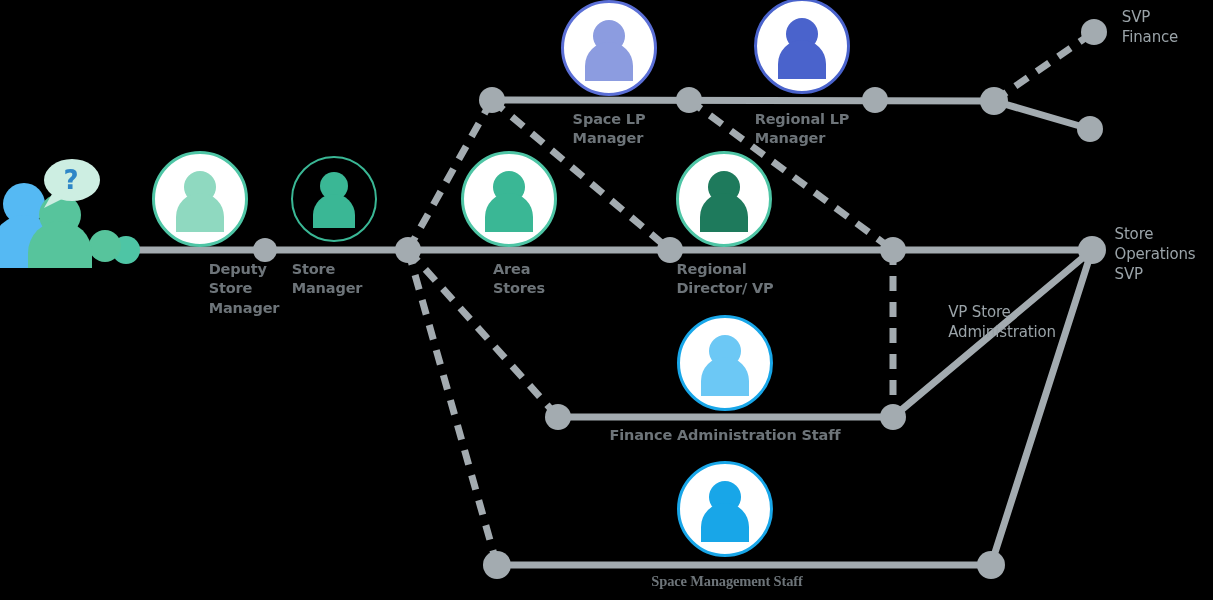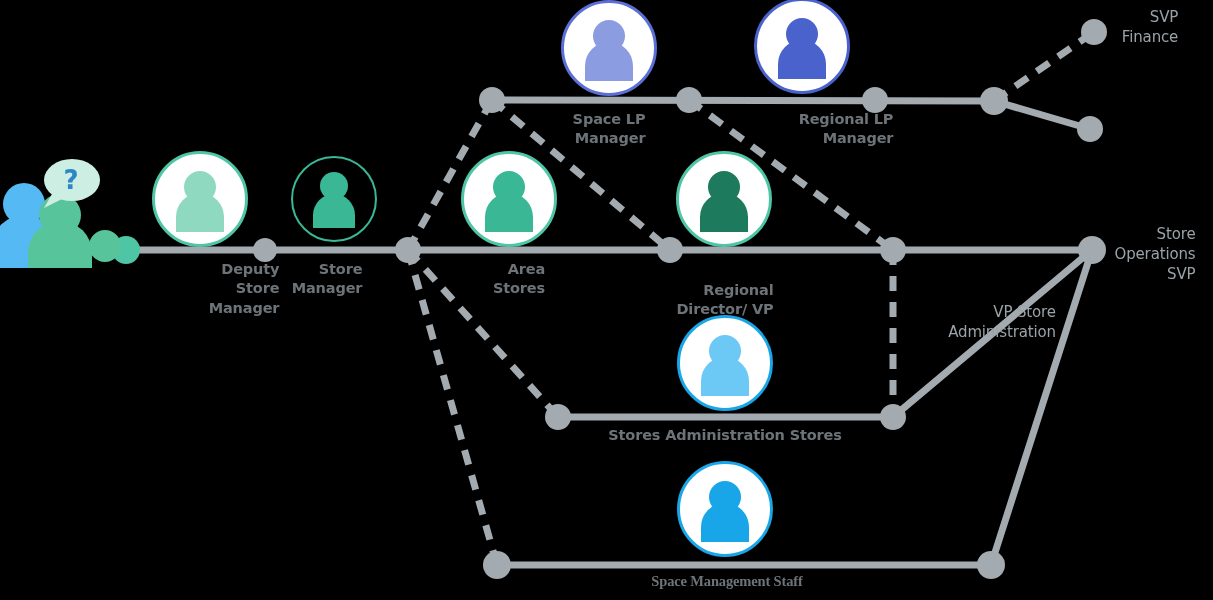--- a/index.html
+++ b/index.html
@@ -22,21 +22,21 @@
     width: 1213px;
     height: 600px;
   }
   .label {
     position: absolute;
     color: #6d7479;
     font-family: "DejaVu Sans", sans-serif;
     font-size: 14.5px;
     font-weight: bold;
     line-height: 1.33;
-    text-align: right;
+    text-align: left;
     white-space: pre-line;
     transform: translateX(-50%);
     letter-spacing: -0.15px;
   }
   .label.gray-light {
     color: #9aa3a8;
     font-weight: normal;
     font-size: 15px;
   }
   .avatar {
@@ -170,39 +170,39 @@
   <div class="label" style="left:200px; top:260px;margin-left:44px;">Deputy
 Store
 Manager</div>
 
   <div class="label" style="left:327px; top:260px;">Store
 Manager</div>
 
   <div class="label" style="left:519px; top:260px;">Area
 Stores</div>
 
-  <div class="label" style="left:725px; top:260px;margin-top:21px;">Regional
+  <div class="label" style="left:725px; top:260px;">Regional
 Director/ VP</div>
 
   <div class="label" style="left:609px; top:110px;">Space LP
 Manager</div>
 
-  <div class="label" style="left:846px; top:110px;">Regional LP
+  <div class="label" style="left:802px; top:110px;">Regional LP
 Manager</div>
 
 
   <div class="label gray-light" style="left:1150px; top:8px;">SVP
 Finance</div>
 
 
   <div class="label gray-light" style="left:1155px; top:225px;">Store
 Operations
 SVP</div>
 
   <div class="label gray-light" style="left:1002px; top:303px;">VP Store
 Administration</div>
 
 
-  <div class="label" style="left:725px; top:426px;">Stores Administration Stores</div>
+  <div class="label" style="left:725px; top:426px;">Finance Administration Staff</div>
 
   <div class="label" style="left:727px; top:572px;font-family:Liberation Serif, serif;">Space Management Staff</div>
 
 </div>
 
 </body></html>

